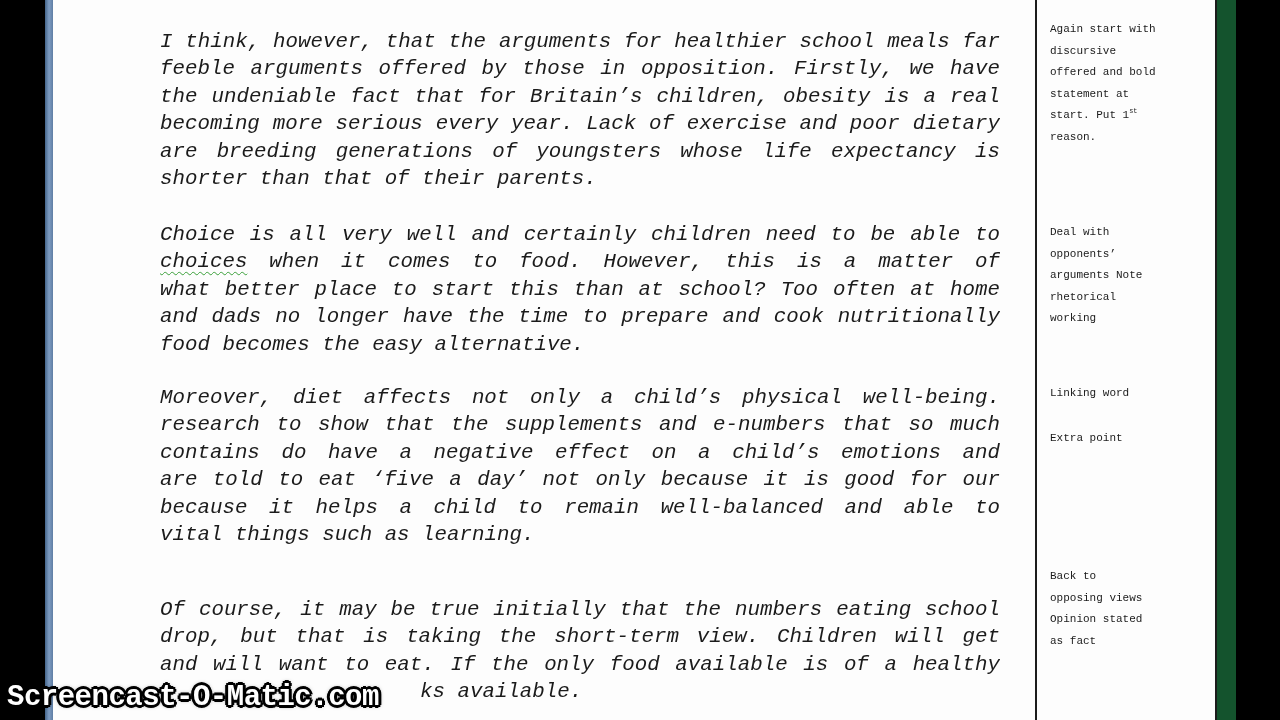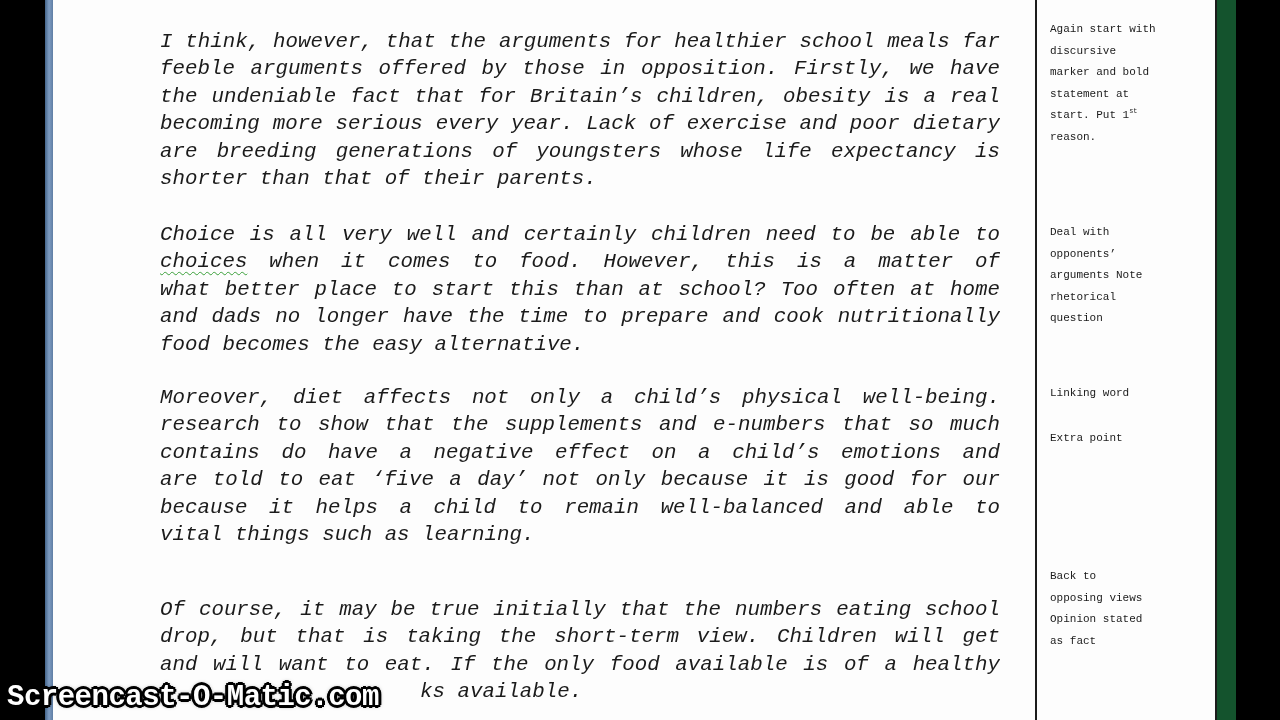--- a/index.html
+++ b/index.html
@@ -105,31 +105,31 @@
         </div>
     </div>
   </div>
 
   <div class="vline vline-1"></div>
 
   <div class="ann-col">
     <div class="ann" id="a1">
         <div class="line">Again start with</div>
         <div class="line">discursive</div>
-        <div class="line">marker and bold</div>
+        <div class="line">offered and bold</div>
         <div class="line">statement at</div>
         <div class="line">start.  Put 1<sup>st</sup></div>
         <div class="line end">reason.</div>
       </div>
     <div class="ann" id="a2">
         <div class="line">Deal with</div>
         <div class="line">opponents’</div>
         <div class="line">arguments Note</div>
         <div class="line">rhetorical</div>
-        <div class="line end">question</div>
+        <div class="line end">working</div>
       </div>
     <div class="ann" id="a3">
         <div class="line end">Linking word</div>
       </div>
     <div class="ann" id="a4">
         <div class="line end">Extra point</div>
       </div>
     <div class="ann" id="a5">
         <div class="line">Back to</div>
         <div class="line">opposing views</div>

